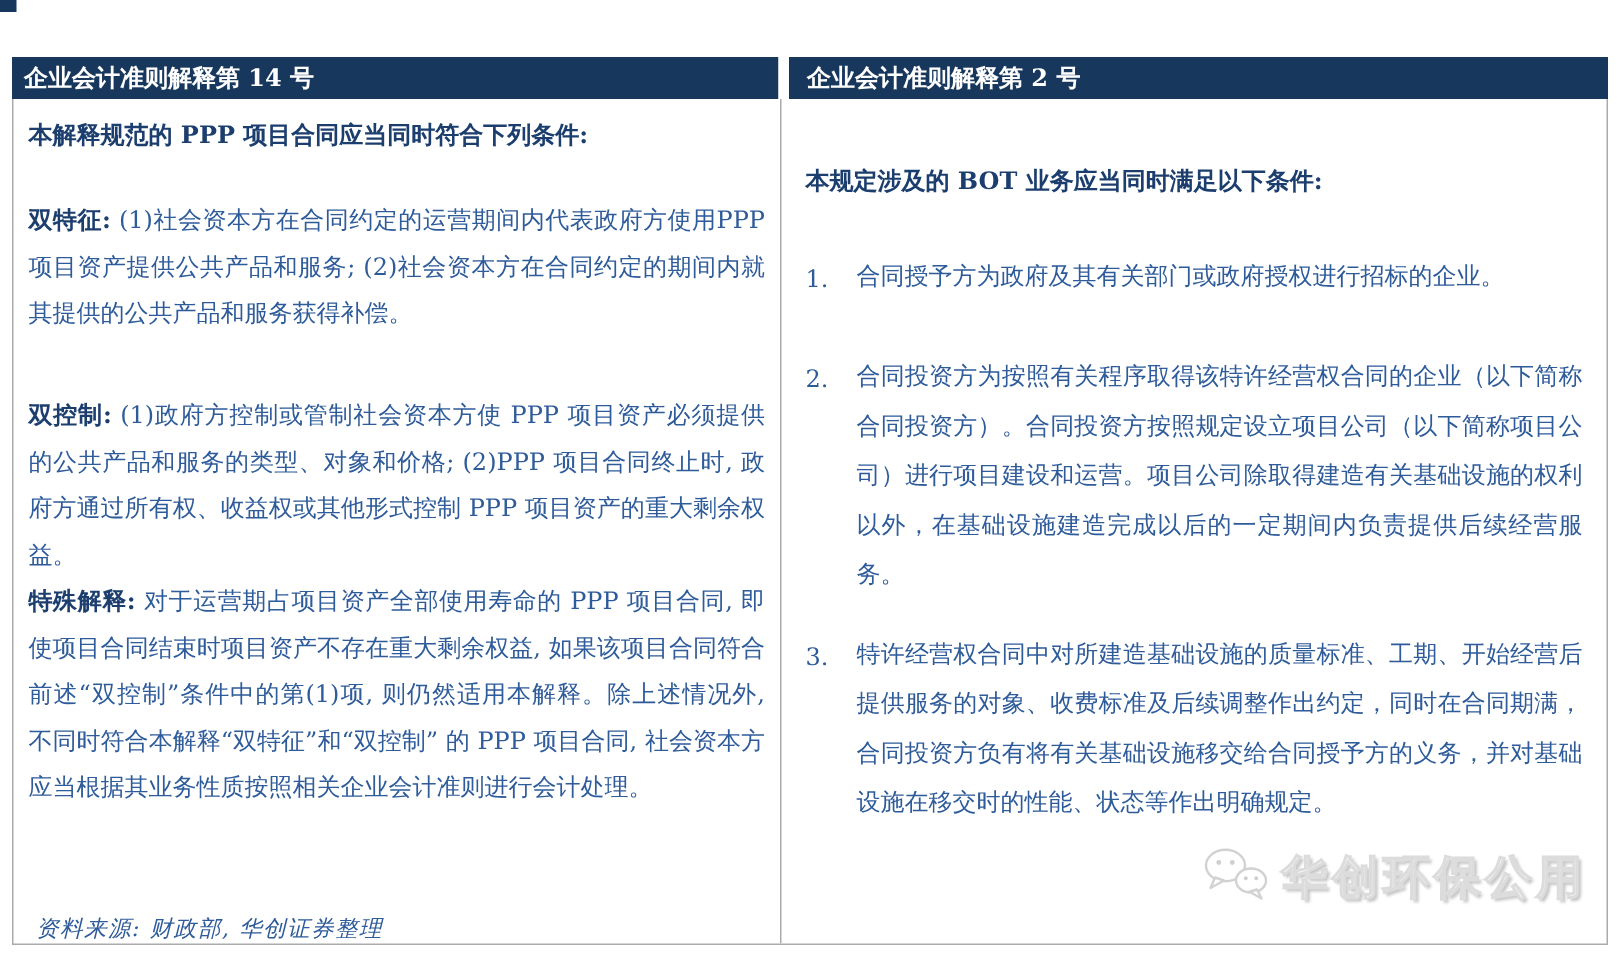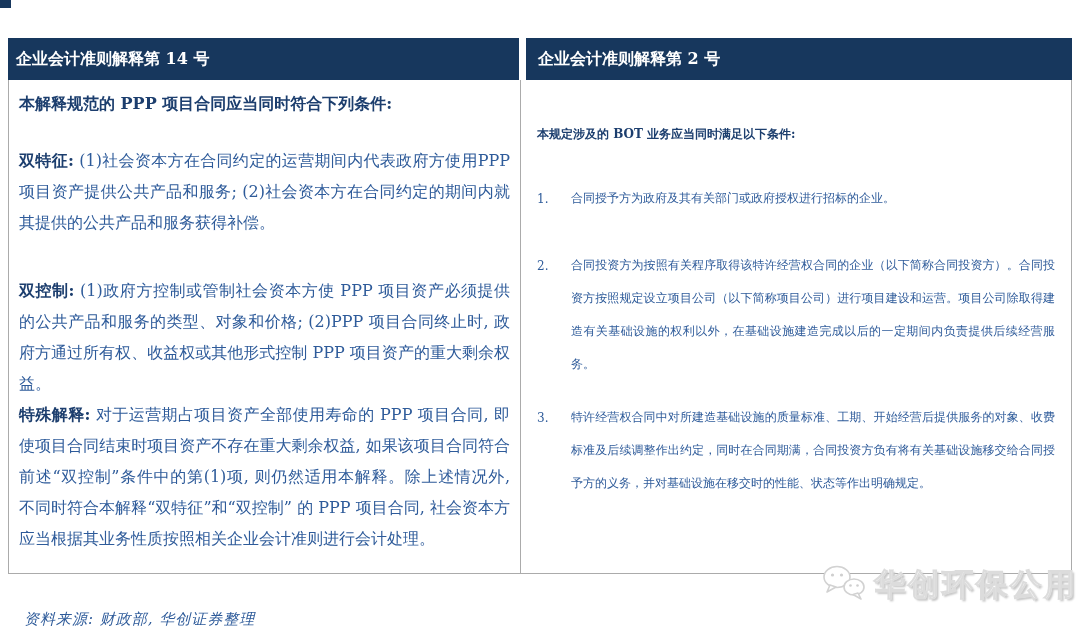--- a/index.html
+++ b/index.html
@@ -16,76 +16,76 @@
   }
   .fig-title{
     position:absolute;left:9px;top:8px;
     font-size:17px;font-weight:bold;color:#17375D;
     letter-spacing:0.5px;
   }
   .table-wrap{
     position:absolute;left:8px;top:38px;width:1064px;
   }
   .thead{
-    display:flex;height:42px;
+    display:flex;height:28px;
   }
   .thead .cell-l{
     width:511px;background:#17375D;color:#ffffff;
     font-weight:bold;font-size:16px;
     display:flex;align-items:center;padding-left:8px;
     box-sizing:border-box;
   }
   .thead .gap{width:7px;background:#ffffff;}
   .thead .cell-r{
     flex:1;background:#17375D;color:#ffffff;
     font-weight:bold;font-size:16px;
     display:flex;align-items:center;padding-left:12px;
     box-sizing:border-box;
     text-align:center;
   }
   .tbody{
-    display:flex;height:494px;
+    display:flex;height:564px;
     border-left:1px solid #ABABAB;
     border-right:1px solid #ABABAB;
     border-bottom:1px solid #ABABAB;
     box-sizing:border-box;
     overflow:hidden;
   }
   .tbody .col-l{
     width:512px;box-sizing:border-box;
     border-right:1px solid #ABABAB;
     padding:0 10px 0 10px;
     color:#2E5B9A;font-size:16px;line-height:31px;
     text-align:justify;
   }
   .tbody .col-r{
     flex:1;box-sizing:border-box;
     padding:0 16px 0 16px;
-    color:#2E5B9A;font-size:12px;line-height:33px;
+    color:#2E5B9A;font-size:16px;line-height:33px;
     text-align:justify;
   }
   .b-label{font-weight:bold;color:#1C3E6E;}
   .intro-l{margin-top:8px;font-weight:bold;color:#1C3E6E;}
   .para-1{margin-top:26px;}
   .para-2{margin-top:37px;}
   .para-3{}
   .intro-r{margin-top:38px;font-weight:bold;color:#1C3E6E;}
   .num-item{display:flex;}
   .item-1{margin-top:32px;}
   .item-2{margin-top:34px;}
   .item-3{margin-top:20px;}
   .num-item .num{width:34px;flex:none;}
   .num-item .txt{flex:1;text-align:justify;font-family:Liberation Mono, monospace;}
   .source-note{
     position:absolute;left:24px;top:610px;
     font-size:15px;font-style:italic;color:#2E5B9A;
     letter-spacing:1px;
   }
   .watermark{
-    position:absolute;right:2px;top:562px;
+    position:absolute;right:22px;top:562px;
     display:flex;align-items:center;
     z-index:5;background:transparent;
   }
   .watermark .wm-text{
     font-size:31px;font-weight:bold;letter-spacing:3px;
     color:#fdfdfd;
     -webkit-text-stroke:1px #dcdcdc;
     text-shadow:2px 2px 2px #c6c6c6;
     font-family:"DejaVu Sans","Liberation Sans",sans-serif;
   }

